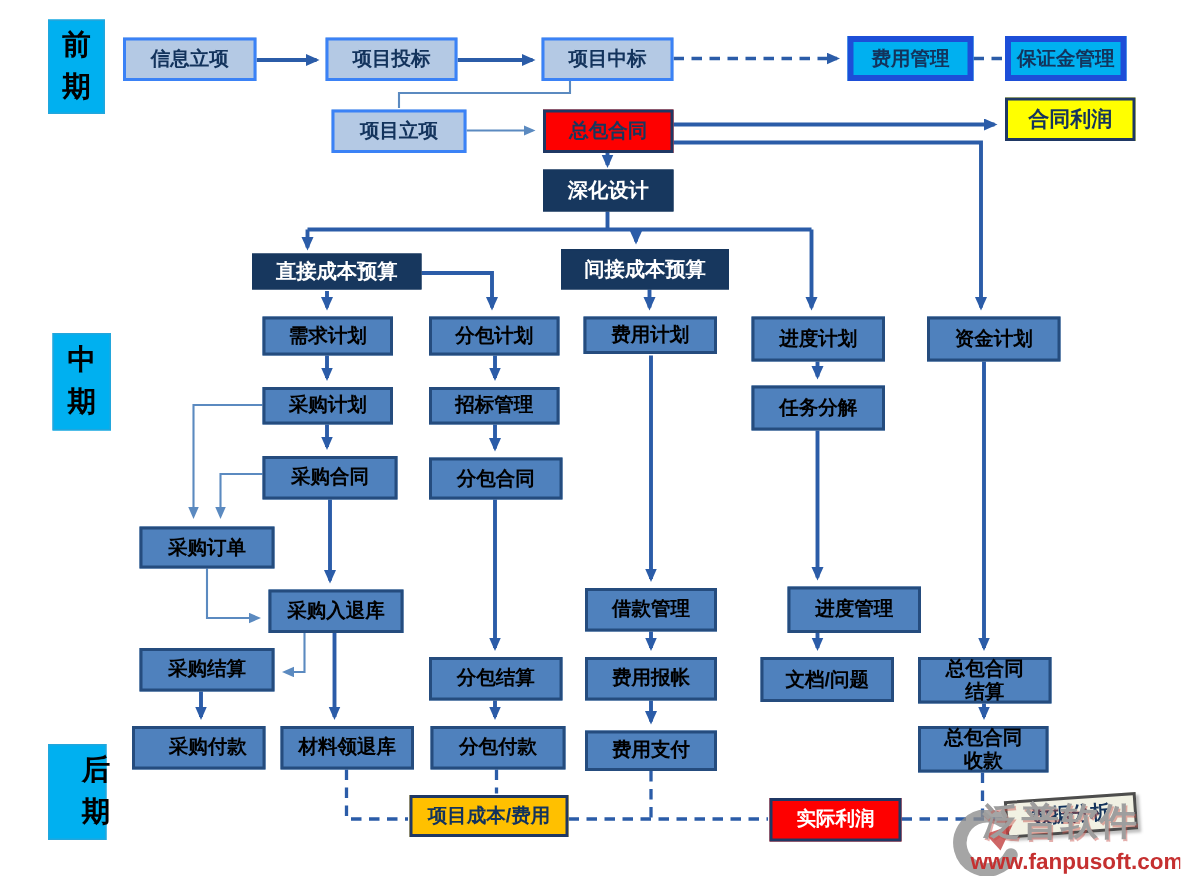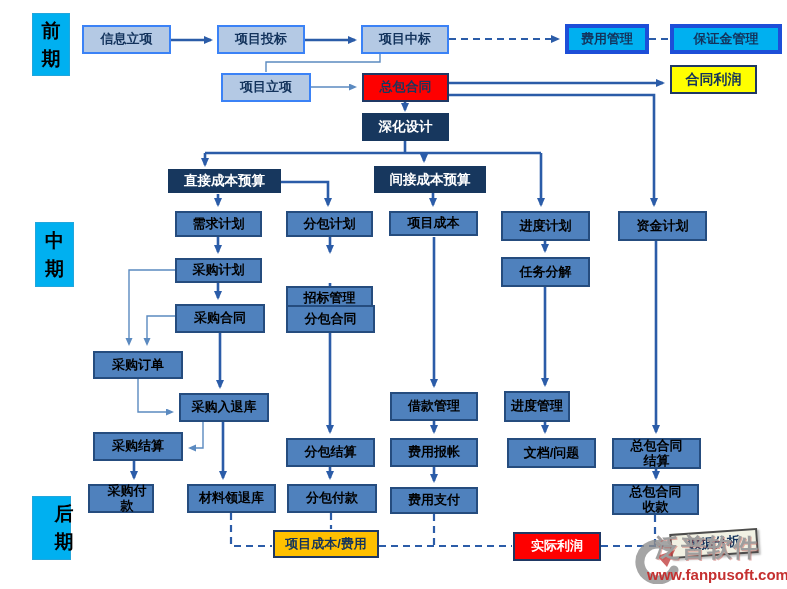--- a/index.html
+++ b/index.html
@@ -113,48 +113,48 @@
     <div class="wm-brand">泛普软件</div>
     <div class="wm-url">www.fanpusoft.com</div>
   </div>
 <div class="node stage" style="left: 32px; top: 13px; width: 38px; height: 63px;"><span>前期</span></div>
     <div class="node stage" style="left: 35px; top: 222px; width: 39px; height: 65px;"><span>中期</span></div>
     <div class="node stage" style="left: 32px; top: 496px; width: 39px; height: 64px; padding-left: 25px;"><span>后期</span></div>
     <div class="node light" style="left: 82px; top: 25px; width: 89px; height: 29px;"><span>信息立项</span></div>
     <div class="node light" style="left: 217px; top: 25px; width: 88px; height: 29px;"><span>项目投标</span></div>
     <div class="node light" style="left: 361px; top: 25px; width: 88px; height: 29px;"><span>项目中标</span></div>
     <div class="node cyan" style="left: 565px; top: 24px; width: 84px; height: 30px;"><span>费用管理</span></div>
-    <div class="node cyan" style="left: 670px; top: 24px; width: 112px; height: 30px; text-align: right;"><span>保证金管理</span></div>
+    <div class="node cyan" style="left: 670px; top: 24px; width: 81px; height: 30px; text-align: right;"><span>保证金管理</span></div>
     <div class="node light" style="left: 221px; top: 73px; width: 90px; height: 29px;"><span>项目立项</span></div>
     <div class="node red navytext" style="left: 362px; top: 73px; width: 87px; height: 29px;"><span>总包合同</span></div>
     <div class="node yellow" style="left: 670px; top: 65px; width: 87px; height: 29px;"><span>合同利润</span></div>
     <div class="node navy" style="left: 362px; top: 113px; width: 87px; height: 28px;"><span>深化设计</span></div>
     <div class="node navy" style="left: 168px; top: 169px; width: 113px; height: 24px;"><span>直接成本预算</span></div>
     <div class="node navy" style="left: 374px; top: 166px; width: 112px; height: 27px;"><span>间接成本预算</span></div>
     <div class="node blue" style="left: 175px; top: 211px; width: 87px; height: 26px;"><span>需求计划</span></div>
     <div class="node blue" style="left: 286px; top: 211px; width: 87px; height: 26px;"><span>分包计划</span></div>
-    <div class="node blue" style="left: 389px; top: 211px; width: 89px; height: 25px;"><span>项目成本</span></div>
+    <div class="node blue" style="left: 389px; top: 211px; width: 89px; height: 25px;"><span>费用计划</span></div>
     <div class="node blue" style="left: 501px; top: 211px; width: 89px; height: 30px;"><span>进度计划</span></div>
     <div class="node blue" style="left: 618px; top: 211px; width: 89px; height: 30px;"><span>资金计划</span></div>
     <div class="node blue" style="left: 175px; top: 258px; width: 87px; height: 25px;"><span>采购计划</span></div>
-    <div class="node blue" style="left: 286px; top: 258px; width: 87px; height: 25px; margin-top: 28px;"><span>招标管理</span></div>
+    <div class="node blue" style="left: 286px; top: 258px; width: 87px; height: 25px;"><span>招标管理</span></div>
     <div class="node blue" style="left: 501px; top: 257px; width: 89px; height: 30px;"><span>任务分解</span></div>
     <div class="node blue" style="left: 175px; top: 304px; width: 90px; height: 29px;"><span>采购合同</span></div>
     <div class="node blue" style="left: 286px; top: 305px; width: 89px; height: 28px;"><span>分包合同</span></div>
     <div class="node blue" style="left: 93px; top: 351px; width: 90px; height: 28px;"><span>采购订单</span></div>
     <div class="node blue" style="left: 179px; top: 393px; width: 90px; height: 29px;"><span>采购入退库</span></div>
     <div class="node blue" style="left: 390px; top: 392px; width: 88px; height: 29px;"><span>借款管理</span></div>
-    <div class="node blue" style="left: 504px; top: 391px; width: 66px; height: 31px;"><span>进度管理</span></div>
+    <div class="node blue" style="left: 525px; top: 391px; width: 89px; height: 31px;"><span>进度管理</span></div>
     <div class="node blue" style="left: 93px; top: 432px; width: 90px; height: 29px;"><span>采购结算</span></div>
     <div class="node blue" style="left: 390px; top: 438px; width: 88px; height: 29px;"><span>费用报帐</span></div>
     <div class="node blue" style="left: 286px; top: 438px; width: 89px; height: 29px;"><span>分包结算</span></div>
     <div class="node blue" style="left: 507px; top: 438px; width: 89px; height: 30px;"><span>文档/问题</span></div>
     <div class="node blue" style="left: 612px; top: 438px; width: 89px; height: 31px;"><span>总包合同
 结算</span></div>
-    <div class="node blue" style="left: 88px; top: 484px; width: 66px; height: 29px; padding-left: 12px;"><span>采购付款</span></div>
+    <div class="node blue" style="left: 88px; top: 484px; width: 89px; height: 29px; padding-left: 12px;"><span>采购付款</span></div>
     <div class="node blue" style="left: 187px; top: 484px; width: 89px; height: 29px;"><span>材料领退库</span></div>
     <div class="node blue" style="left: 287px; top: 484px; width: 90px; height: 29px;"><span>分包付款</span></div>
     <div class="node blue" style="left: 390px; top: 487px; width: 88px; height: 27px;"><span>费用支付</span></div>
     <div class="node blue" style="left: 612px; top: 484px; width: 87px; height: 31px;"><span>总包合同
 收款</span></div>
     <div class="node orange" style="left: 273px; top: 530px; width: 106px; height: 28px;"><span>项目成本/费用</span></div>
     <div class="node red whitetext" style="left: 513px; top: 532px; width: 88px; height: 29px;"><span>实际利润</span></div>
     <div class="node ivory" style="left: 670px; top: 531px; width: 88px; height: 25px;"><span>数据分析</span></div>
   </div>
 

